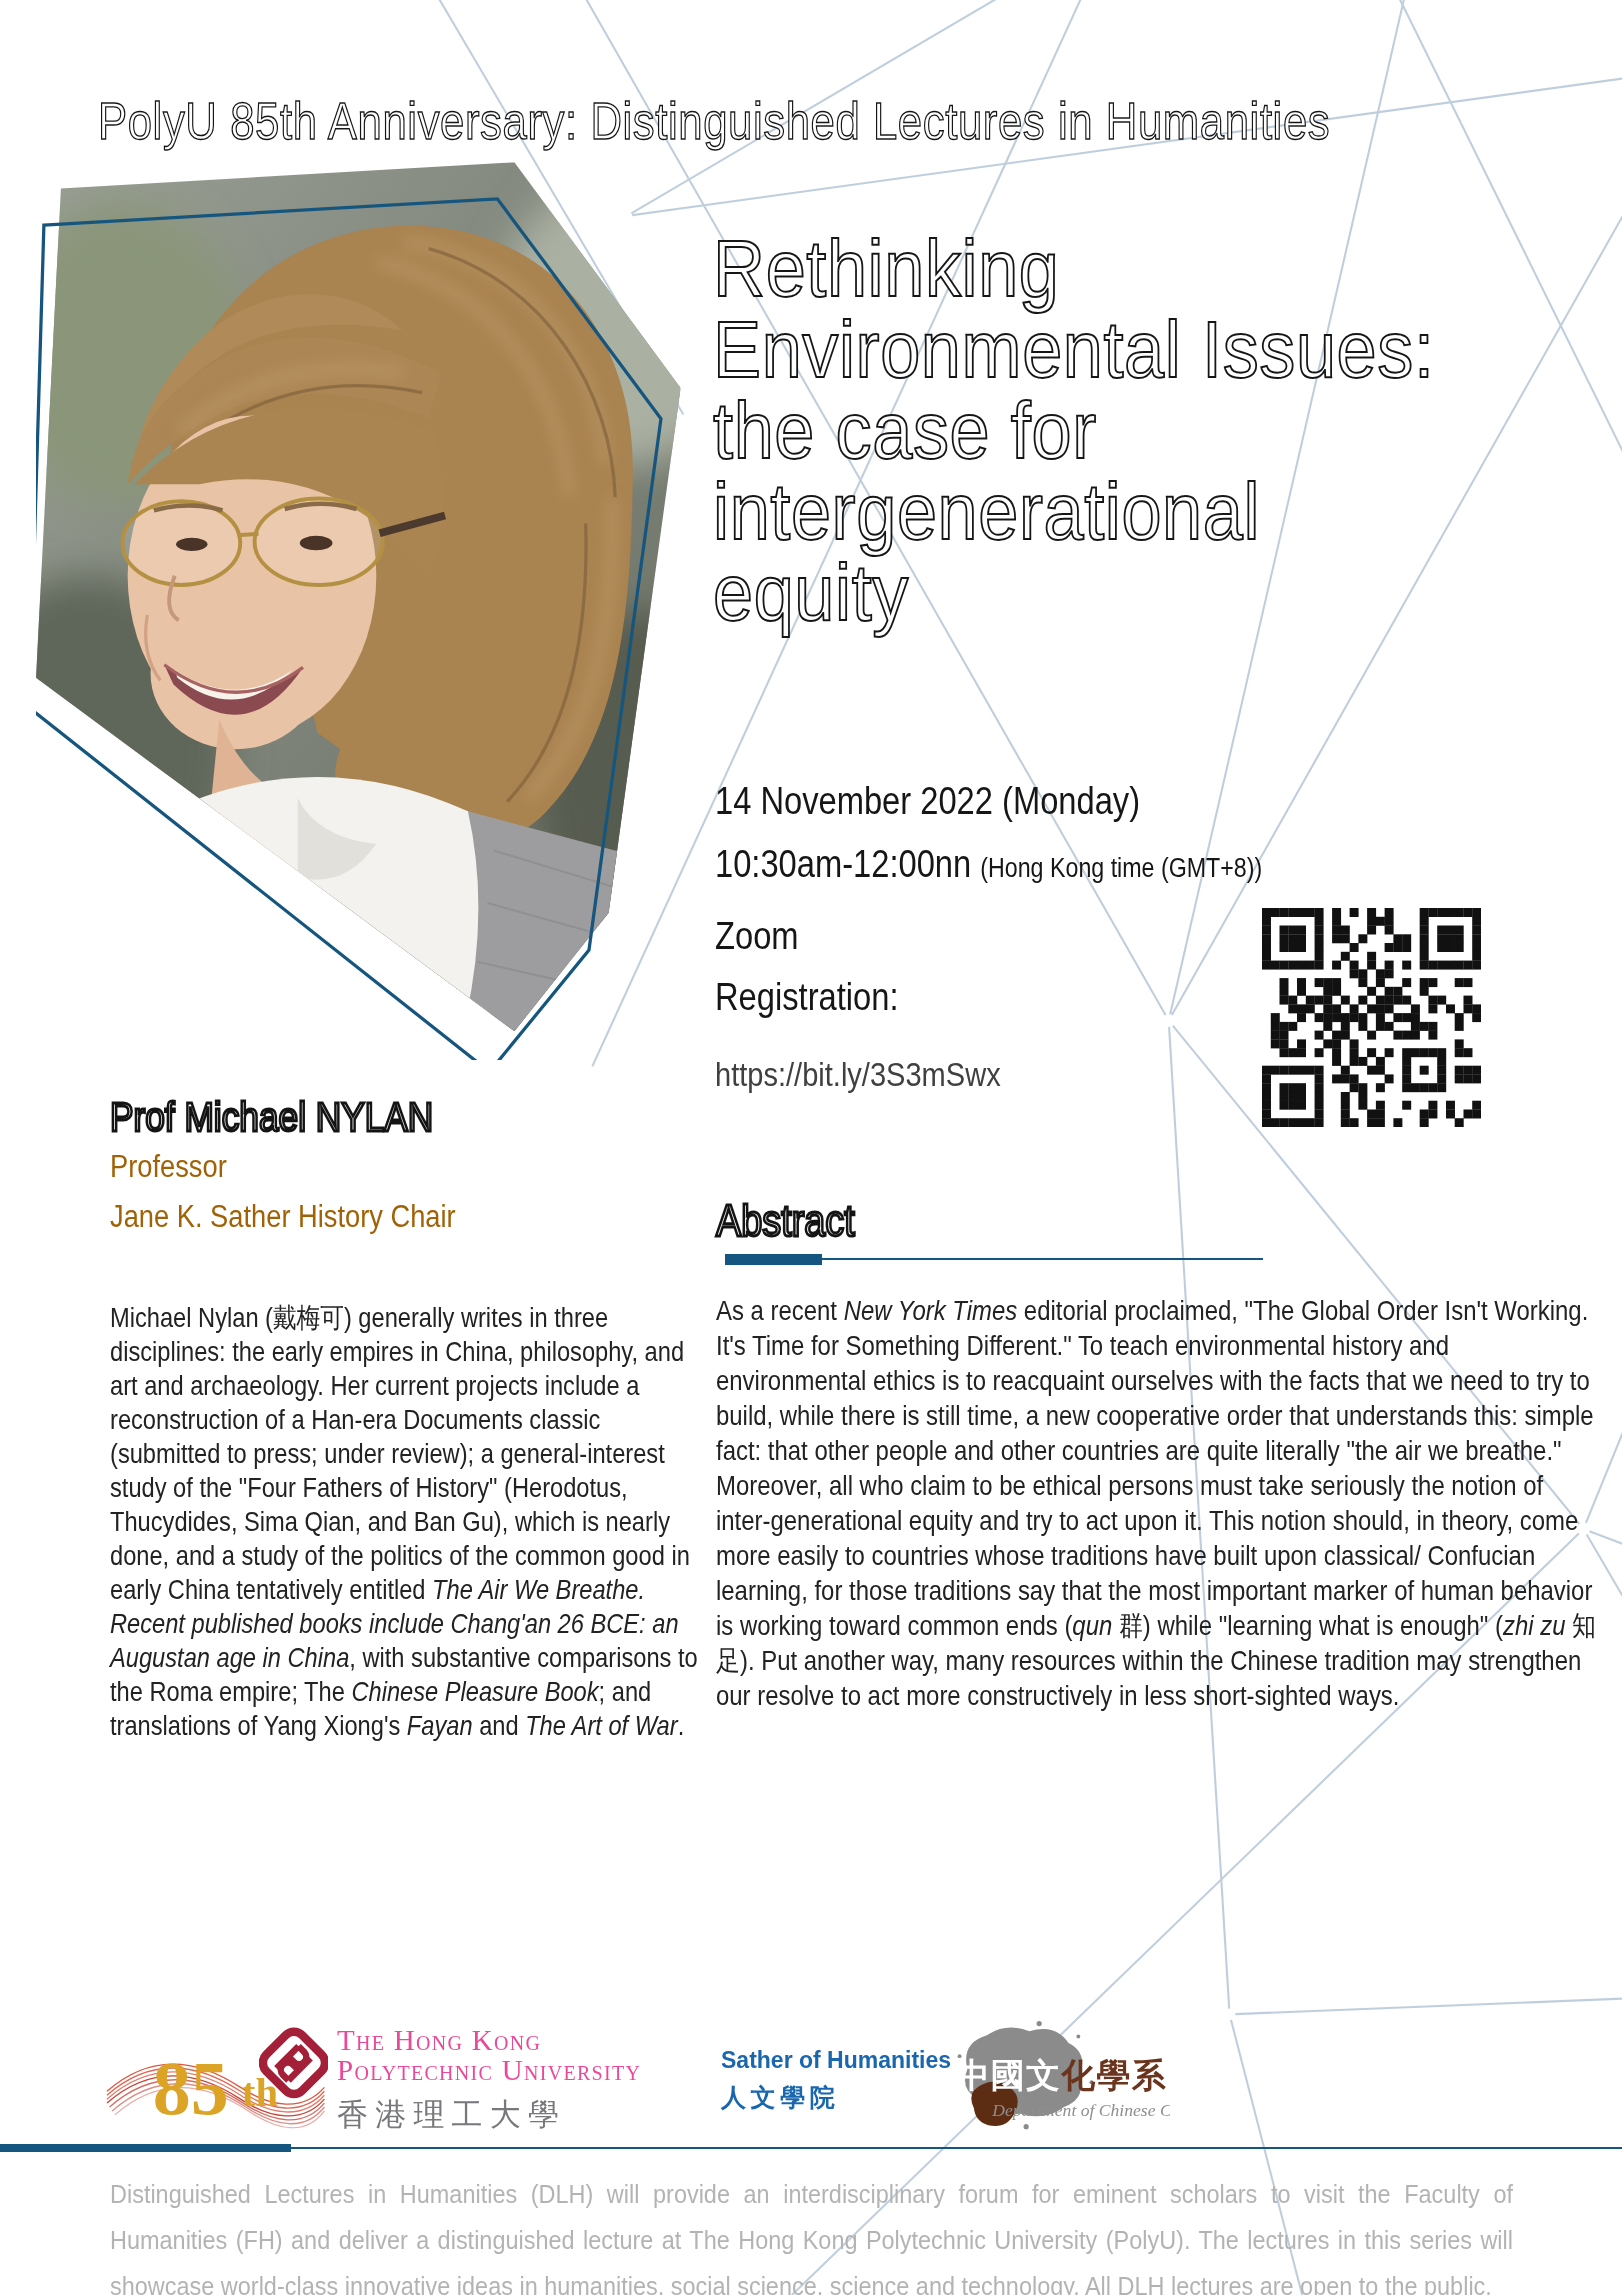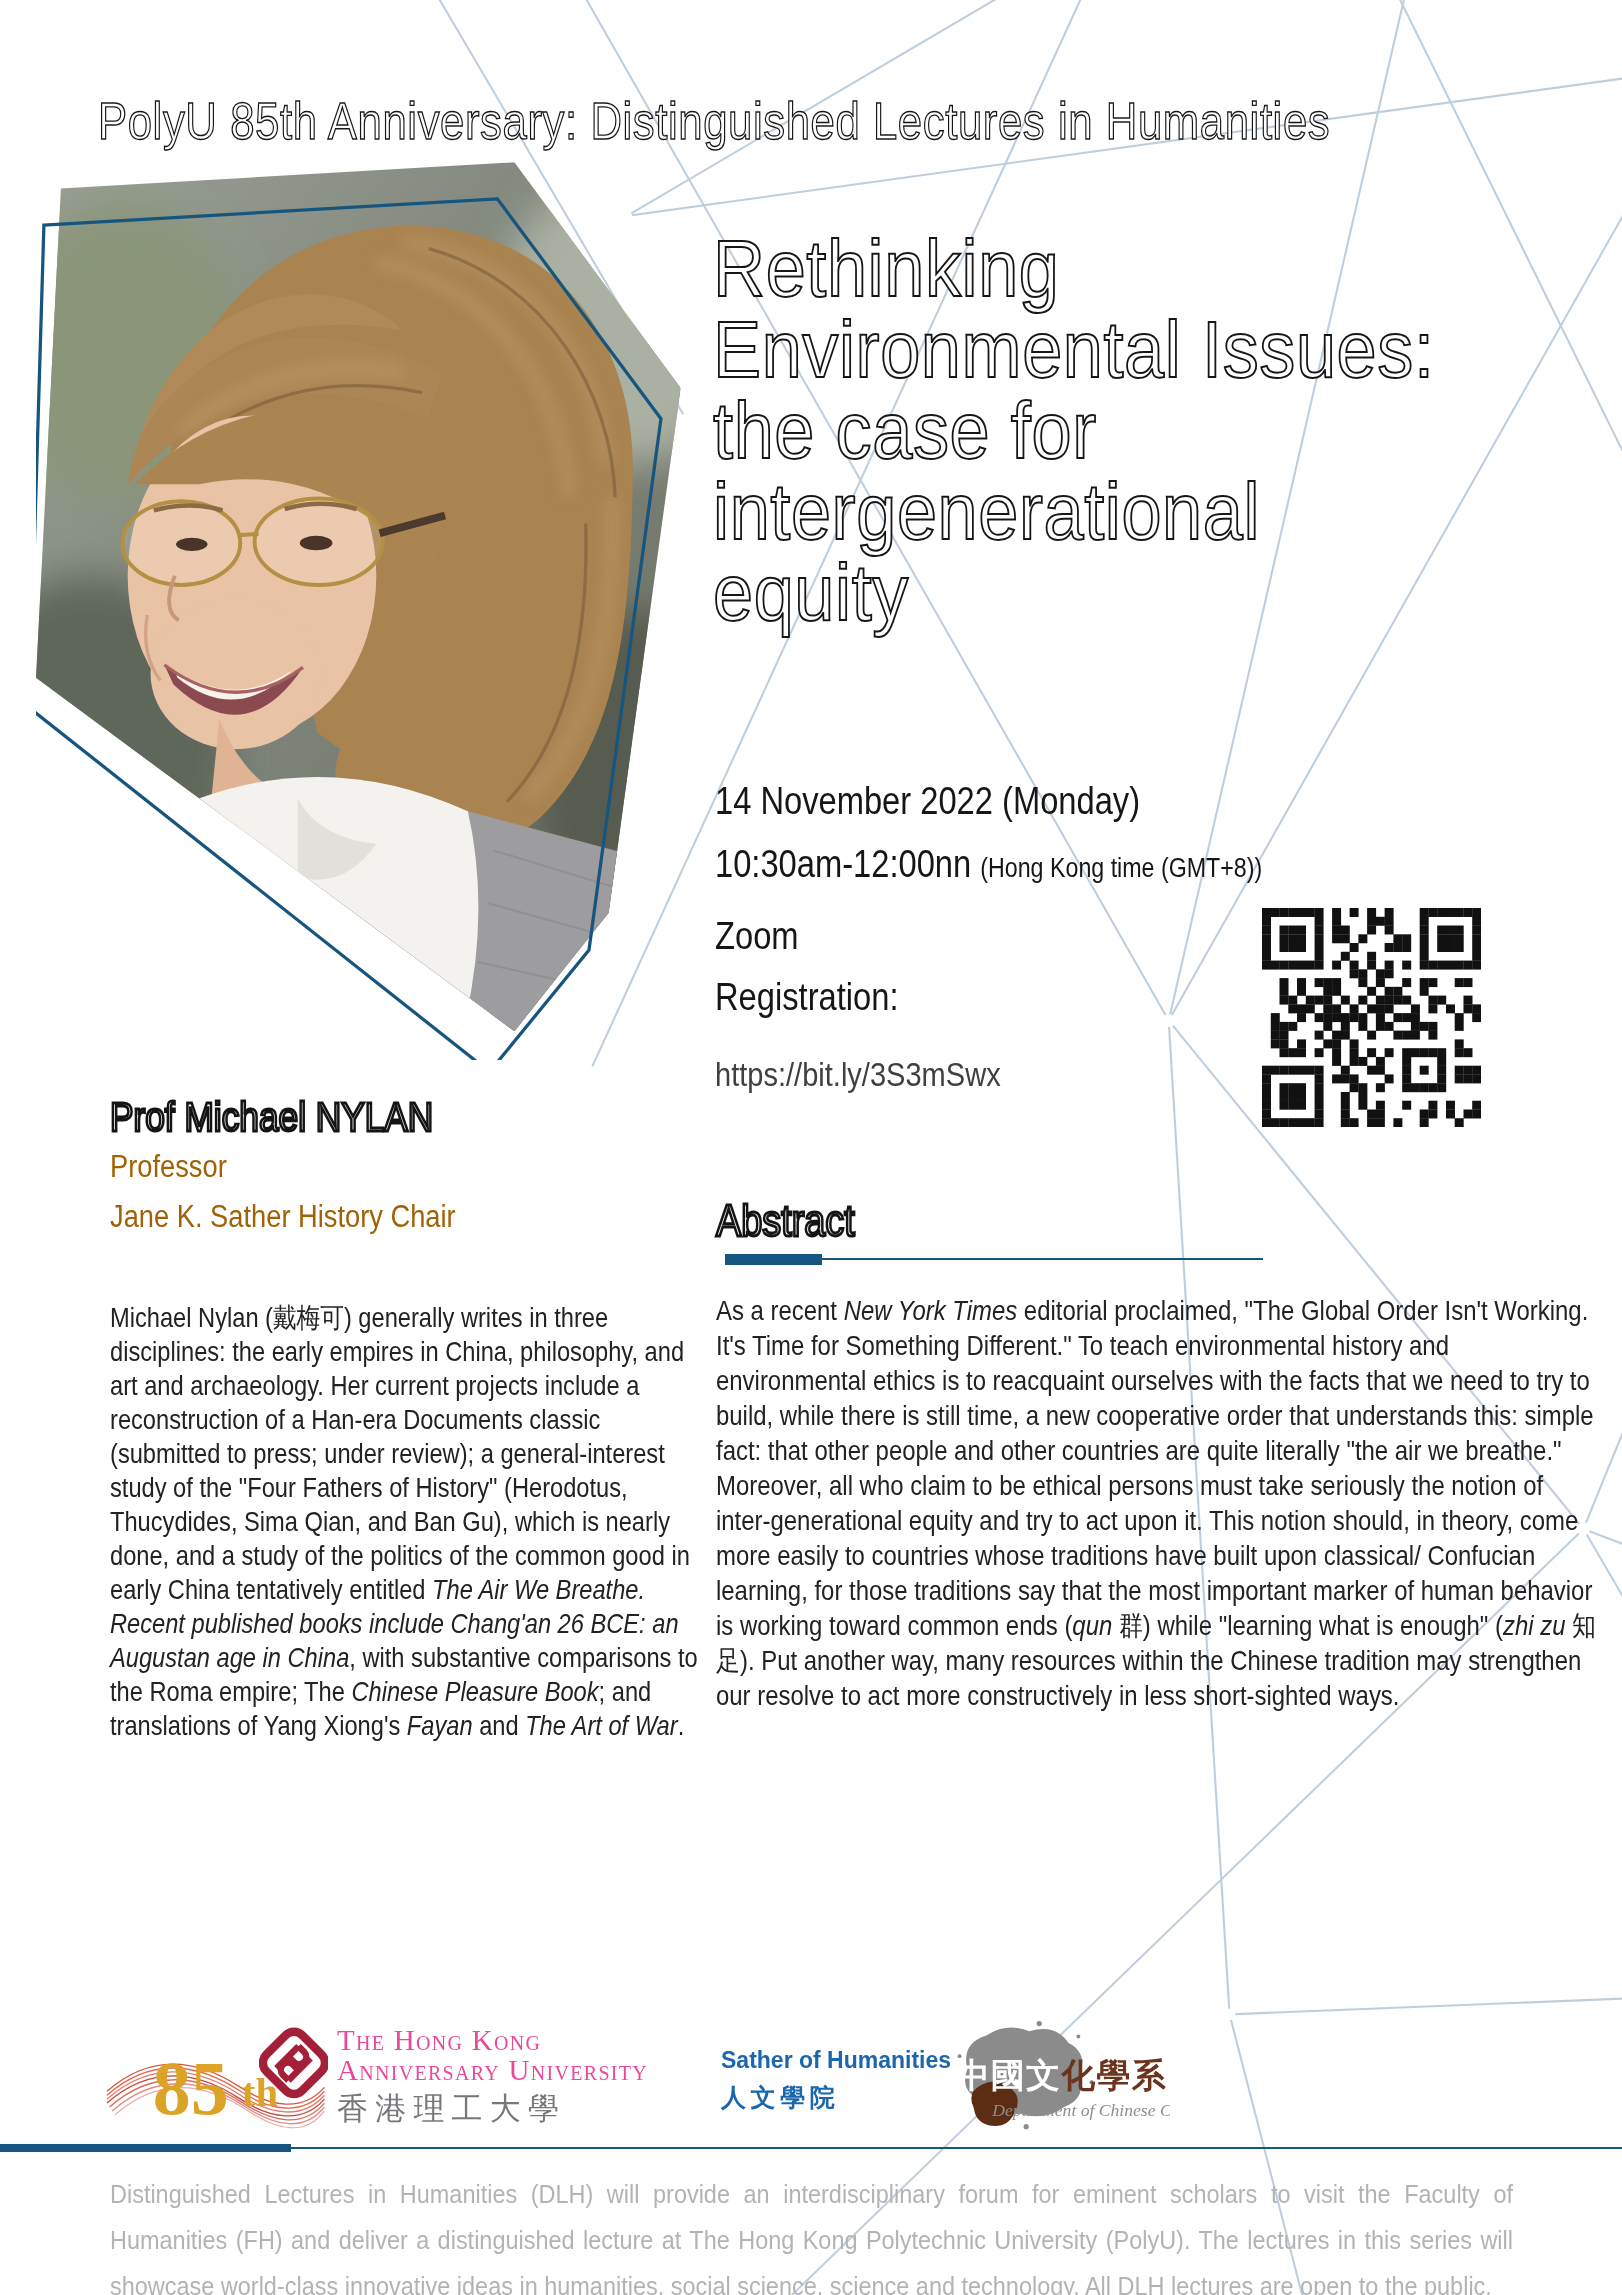--- a/index.html
+++ b/index.html
@@ -26,21 +26,21 @@
        transform:scaleX(.86);}
   .abstract-head{top:1196px;left:716px;font-size:44px;}
   .abstract-body{top:1293px;left:716px;width:1014px;font-size:27.5px;line-height:35px;color:#222;
        transform:scaleX(.87);}
   .it{font-style:italic;}
   .rule-thick{background:var(--navy,#14567f);}
   .footer-text{top:2171px;left:110px;width:1525px;font-size:25.5px;line-height:46px;color:#b3b3b3;
        text-align:justify;transform:scaleX(.92);}
   .uni-line{font-family:"Liberation Serif",serif;font-variant:small-caps;color:#ec4899;
        font-size:29px;line-height:30px;letter-spacing:1.3px;}
-  .uni-cn{font-family:"Liberation Serif",serif;color:#77787b;font-size:31px;letter-spacing:7.2px;margin-top:3px;}
+  .uni-cn{font-family:"Liberation Serif",serif;color:#77787b;font-size:31px;letter-spacing:7.2px;margin-top:9px;}
   .fac-en{color:#1a67ae;font-weight:bold;font-size:23px;}
   .fac-cn{color:#1a67ae;font-weight:bold;font-size:25px;letter-spacing:4.6px;margin-top:6.5px;}
 </style>
 </head>
 <body>
 
 <div class="poster">
 
   <svg class="abs" style="left:0;top:0;" width="1623" height="2295" viewBox="0 0 2480 3508">
     <g stroke="#b5c6d8" stroke-width="3.2" opacity="0.85" fill="none">
@@ -523,21 +523,21 @@
   <svg class="abs" style="left:259px;top:2023px;" width="69" height="82" viewBox="0 0 106 126">
     <g transform="rotate(45 53 62)" stroke="#a32038" fill="none">
       <rect x="14" y="22" width="78" height="78" rx="18" stroke-width="13"></rect>
       <path d="M 40,38 V 86 M 40,38 h 12 a 11,11 0 0 1 0,22 h -12" stroke-width="10"></path>
       <path d="M 66,86 V 38 M 66,86 h -12 a 11,11 0 0 1 0,-22 h 12" stroke-width="10"></path>
     </g>
   </svg>
 
   <div class="abs" style="left:337px;top:2025px;">
     <div class="uni-line">The Hong Kong</div>
-    <div class="uni-line">Anniversary University</div>
+    <div class="uni-line">Polytechnic University</div>
     <div class="uni-cn">香港理工大學</div>
   </div>
 
   <div class="abs" style="left:721px;top:2047px;">
     <div class="fac-en">Sather of Humanities</div>
     <div class="fac-cn">人文學院</div>
   </div>
 
   <div class="abs" style="left:941px;top:2017px;width:229px;height:124px;">
     <svg width="229" height="124" viewBox="0 0 350 190">

